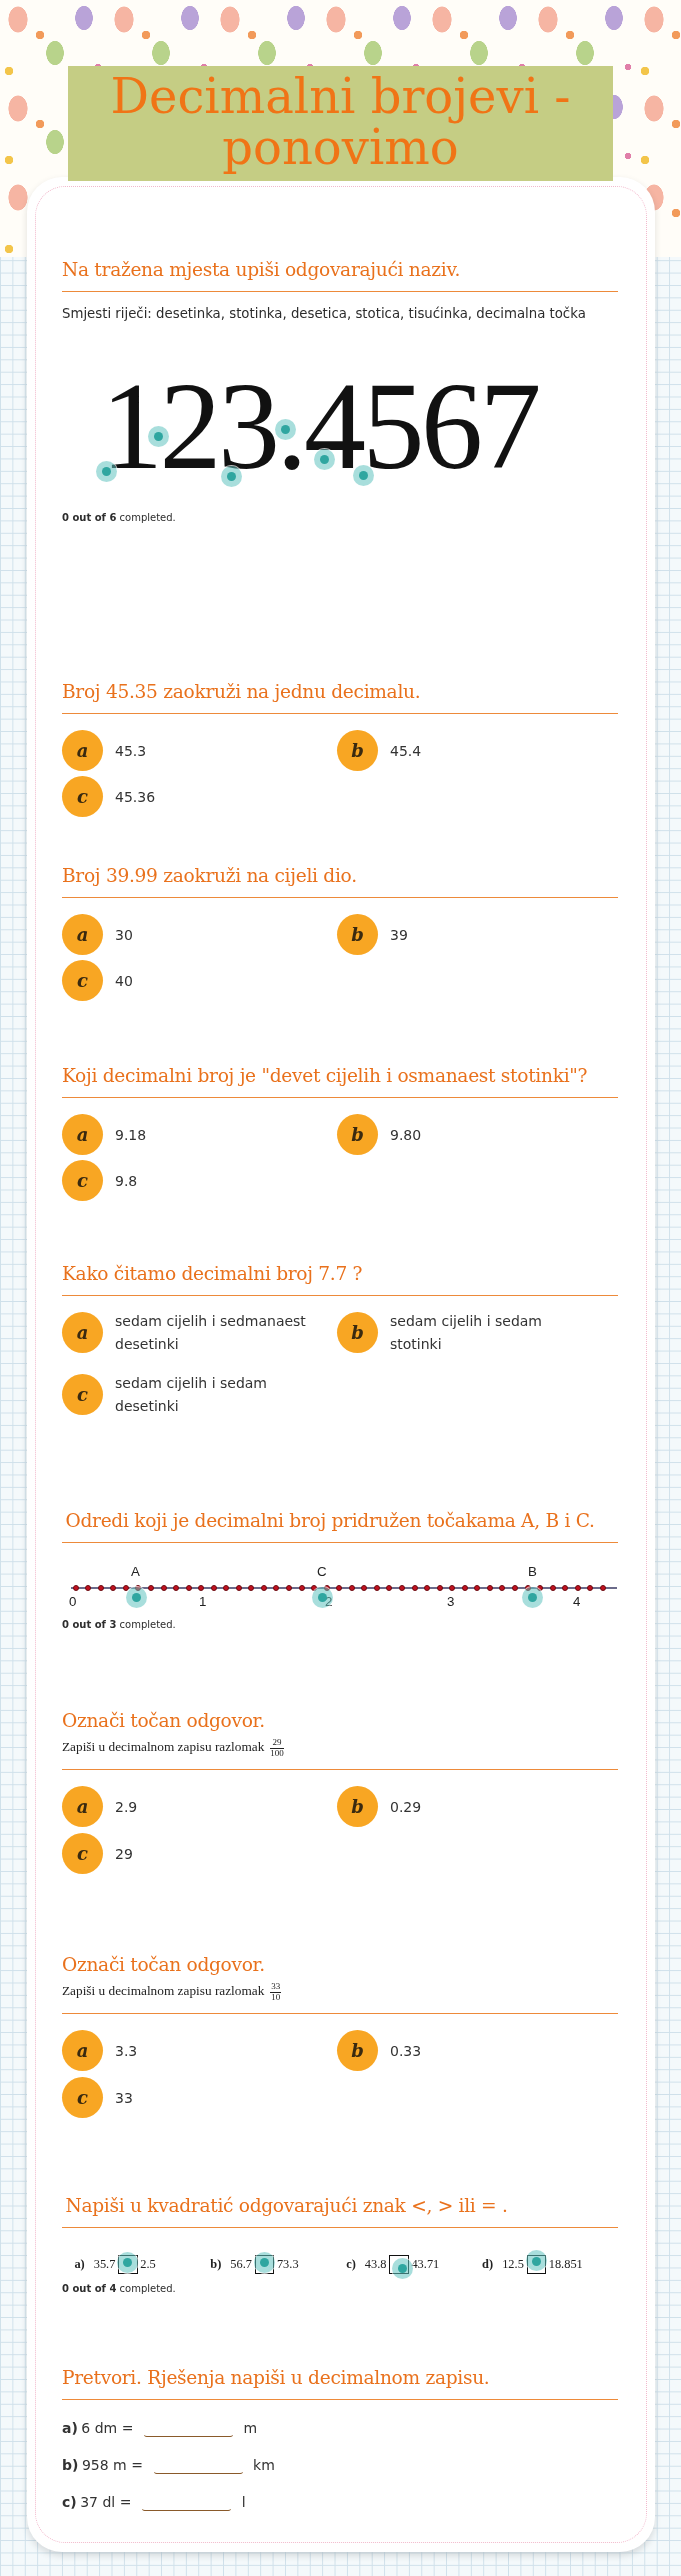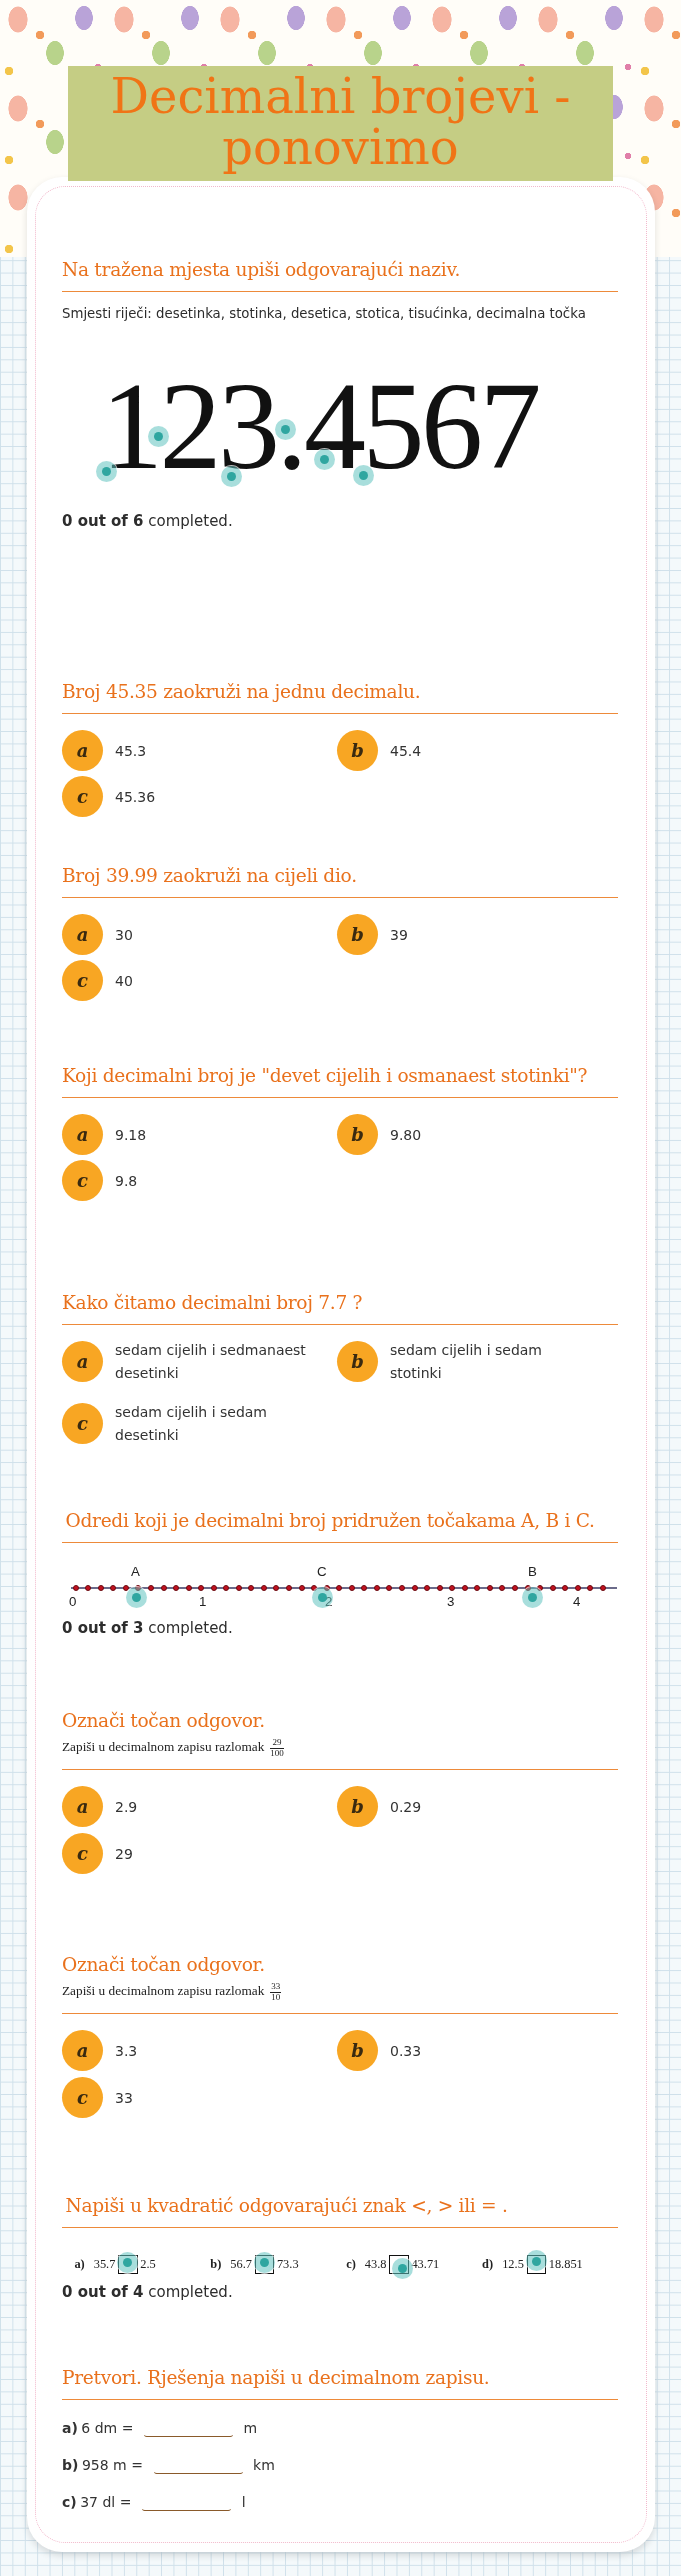--- a/index.html
+++ b/index.html
@@ -88,21 +88,21 @@
     width: 41px; height: 41px; border-radius: 50%;
     background: #f8a623; flex: 0 0 41px;
     display: flex; align-items: center; justify-content: center;
     font-family: "DejaVu Serif", serif; font-style: italic; font-weight: bold;
     font-size: 18px; color: #3a2a10;
   }
   .opt-text {
     margin-left: 12px; margin-top: 9.8px;
     font-size: 14px; line-height: 23px; color: #333; width: 213px;
   }
-  .progress { font-size: 15px; color: #2d2d2d; }
+  .progress { font-size: 10px; color: #2d2d2d; }
   .progress b { font-weight: bold; }
   .bignum {
     position: relative; height: 133px; margin-top: 35px;
     font-family: "Liberation Serif", serif; font-size: 124px; line-height: 133px;
     color: #111; letter-spacing: -3.5px; padding-left: 39px;
   }
   .hotspot {
     position: absolute; width: 21px; height: 21px; border-radius: 50%;
     background: rgba(96, 195, 192, 0.55);
     box-shadow: 0 0 0 0.9px rgba(255,255,255,0.7);
@@ -217,21 +217,21 @@
         <div class="opt-badge">b</div>
         <div class="opt-text">9.80</div>
       </div>
     <div class="opt">
         <div class="opt-badge">c</div>
         <div class="opt-text">9.8</div>
       </div>
   </div>
 </div>
 
-<div class="section" style="top:1290px; z-index:4;">
+<div class="section" style="top:1261px; z-index:4;">
   <div class="q-title">Kako čitamo decimalni broj 7.7 ?</div>
   <div class="options" style="row-gap:18px;">
     <div class="opt">
         <div class="opt-badge">a</div>
         <div class="opt-text" style="margin-top:-1.8px;">sedam cijelih i sedmanaest desetinki</div>
       </div>
     <div class="opt">
         <div class="opt-badge">b</div>
         <div class="opt-text" style="margin-top:-1.8px; width:177px;">sedam cijelih i sedam stotinki</div>
       </div>

